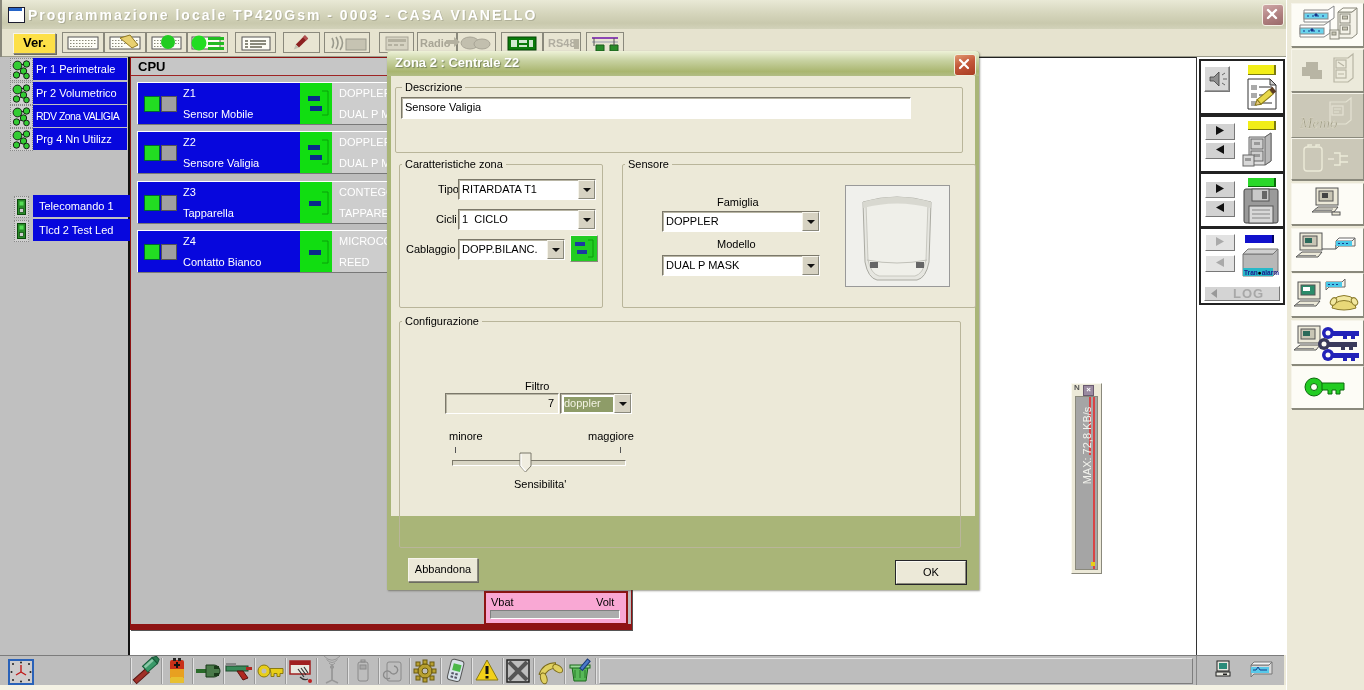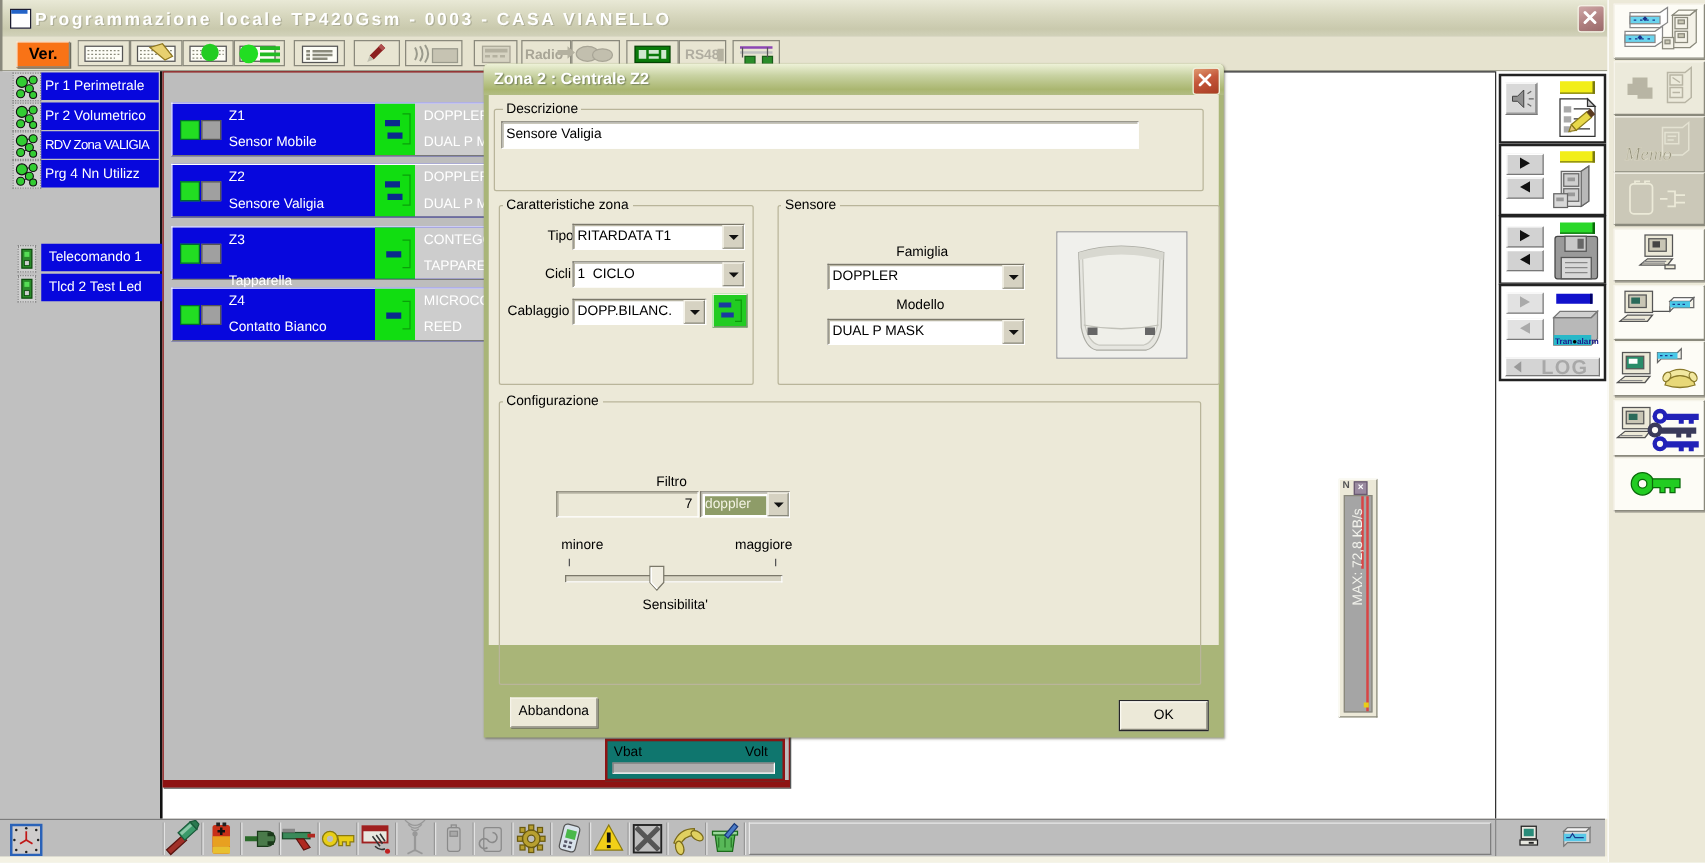--- a/index.html
+++ b/index.html
@@ -28,21 +28,21 @@
   <div class="abs" style="left:28px;top:7px;font-size:14px;letter-spacing:2px;font-weight:bold;color:#ffffff;text-shadow:1px 1px 0 #b0b098;">Programmazione locale TP420Gsm  - 0003 - CASA VIANELLO</div>
 
   <div class="abs" style="left:1262px;top:4px;width:20px;height:20px;border-radius:3px;
     background:linear-gradient(160deg,#cfa8a8,#b08080 55%,#9a6a6a);border:1px solid #f4f0e4;">
     <svg width="18" height="18">
         <path d="M5 5 L13 13 M13 5 L5 13" stroke="#fff" stroke-width="2.4" stroke-linecap="round"></path>
       </svg></div>
 </div>
 
 <div class="abs" id="toolbar" style="left:0;top:29px;width:1286px;height:27px;background:#e6e3cf;border-bottom:1px solid #9c9c8c;">
-  <div class="abs raised2" style="left:13px;top:4px;width:41px;height:19px;background:#f97316;box-shadow:1px 1px 0 #6c6c60;
+  <div class="abs raised2" style="left:13px;top:4px;width:41px;height:19px;background:#fde047;box-shadow:1px 1px 0 #6c6c60;
        font-weight:bold;font-size:13px;text-align:center;line-height:18px;color:#000;">Ver.</div>
 
   <svg class="abs" style="left:62px;top:3px;" width="570" height="22">
     <g>
 
       <g stroke-width="1">
         <rect x="0.5" y="0.5" width="41" height="20" fill="#e8e5d2" stroke="#8a897c"></rect>
         <rect x="42.5" y="0.5" width="41" height="20" fill="#e8e5d2" stroke="#8a897c"></rect>
         <rect x="84.5" y="0.5" width="40" height="20" fill="#e8e5d2" stroke="#8a897c"></rect>
         <rect x="125.5" y="0.5" width="40" height="20" fill="#e8e5d2" stroke="#8a897c"></rect>
@@ -222,20 +222,22 @@
           <rect x="2.5" y="2.5" width="8" height="15" fill="#2a8c2a" stroke="#0a4a0a"></rect>
           <rect x="4.5" y="4.5" width="4" height="4" fill="#55dd55"></rect>
           <rect x="4.5" y="11.5" width="4" height="4" fill="#cfcfcf" stroke="#0a4a0a" stroke-width="0.7"></rect>
         </svg>
     </div>
     <div class="abs" style="left:33px;top:162px;width:91px;height:22px;background:#0707dd;color:#fff;line-height:22px;padding-left:6px;">Tlcd 2 Test Led</div>
   </div>
 
   <div class="abs" id="cpuwin" style="left:130px;top:0px;width:500px;height:566px;background:#bdbdbd;
       border:1px solid #8e1313;border-bottom:6px solid #8e1313;box-shadow:1px 1px 0 #555;">
+    <div class="abs" style="left:0;top:0;width:500px;height:17px;background:#c6c6c6;border-bottom:1px solid #9e2424;
+         font-weight:bold;font-size:13px;color:#000;padding-left:7px;line-height:17px;">CPU</div>
 
     <div class="abs raised" style="left:6px;top:24px;width:494px;height:41px;background:#0707dd;">
       <div class="abs" style="left:6px;top:13px;width:14px;height:14px;background:#22dd22;border:1px solid #063;"></div>
       <div class="abs" style="left:23px;top:13px;width:14px;height:14px;background:#a0a0a0;border:1px solid #555;"></div>
       <div class="abs wht" style="left:45px;top:4px;">Z1</div>
       <div class="abs wht" style="left:45px;top:25px;">Sensor Mobile</div>
       <div class="abs" style="left:162px;top:0;width:32px;height:41px;background:#11dd11;">
         <svg width="32" height="41">
             <g fill="#0a2a8c">
               <rect x="8" y="13" width="12" height="5"></rect>
@@ -271,21 +273,21 @@
       <div class="abs" style="left:194px;top:0;width:300px;height:41px;background:#cdcdcd;">
         <div class="abs wht" style="left:7px;top:4px;">DOPPLER</div>
         <div class="abs wht" style="left:7px;top:25px;">DUAL P M</div>
       </div>
     </div>
 
     <div class="abs raised" style="left:6px;top:123px;width:494px;height:41px;background:#0707dd;">
       <div class="abs" style="left:6px;top:13px;width:14px;height:14px;background:#22dd22;border:1px solid #063;"></div>
       <div class="abs" style="left:23px;top:13px;width:14px;height:14px;background:#a0a0a0;border:1px solid #555;"></div>
       <div class="abs wht" style="left:45px;top:4px;">Z3</div>
-      <div class="abs wht" style="left:45px;top:25px;margin-top:12px;">Tapparella</div>
+      <div class="abs wht" style="left:45px;top:25px;">Tapparella</div>
       <div class="abs" style="left:162px;top:0;width:32px;height:41px;background:#11dd11;">
         <svg width="32" height="41">
             <g fill="#0a2a8c">
               <rect x="9" y="19" width="12" height="5"></rect>
             </g>
             <g fill="none" stroke="#0aa00a" stroke-width="1">
               <path d="M22 10 h6 v22 h-6"></path>
             </g>
           </svg>
       </div>
@@ -309,21 +311,21 @@
               <path d="M22 10 h6 v22 h-6"></path>
             </g>
           </svg>
       </div>
       <div class="abs" style="left:194px;top:0;width:300px;height:41px;background:#cdcdcd;">
         <div class="abs wht" style="left:7px;top:4px;">MICROCON</div>
         <div class="abs wht" style="left:7px;top:25px;">REED</div>
       </div>
     </div>
 
-    <div class="abs" style="left:353px;top:533px;width:140px;height:30px;background:#0f766e;border:2px solid #8e1313;">
+    <div class="abs" style="left:353px;top:533px;width:140px;height:30px;background:#f9a8d4;border:2px solid #8e1313;">
       <div class="abs" style="left:5px;top:3px;color:#000;">Vbat</div>
       <div class="abs" style="left:110px;top:3px;color:#000;">Volt</div>
       <div class="abs sunken" style="left:4px;top:17px;width:128px;height:7px;background:#adadad;"></div>
     </div>
   </div>
 </div>
 
 <div class="abs" id="rightpanel" style="left:1196px;top:57px;width:90px;height:598px;background:#ffffff;border-left:1px solid #333;">
 
   <div class="abs" style="left:2px;top:2px;width:82px;height:52px;border:2px solid #222;background:#fff;">
@@ -411,21 +413,21 @@
     <svg class="abs" style="left:38px;top:17px;" width="42" height="38">
       <path d="M4 8 h30 l5-5 v22 l-5 5 h-30 z" fill="#b8b8b8" stroke="#777"></path>
       <path d="M4 8 l5-5 h30 l-5 5 z" fill="#d0d0d0" stroke="#777"></path>
       <rect x="4" y="22" width="30" height="8" fill="#28b8c8"></rect>
       <text x="5" y="29" font-size="6.5" font-weight="bold" fill="#1a1a8c" font-family="Liberation Sans">Tran<tspan fill="#000">●</tspan><tspan fill="#1a1a8c">alarm</tspan></text>
     </svg>
     <div class="abs raised" style="left:3px;top:57px;width:74px;height:13px;background:#d4d4d4;">
       <svg width="14" height="11" style="position:absolute;left:3px;top:1px;">
           <path d="M9 1 l-6 4.5 6 4.5z" fill="#999"></path>
         </svg>
-      <span style="position:absolute;left:28px;top:-1px;font-weight:bold;font-size:16px;color:#a8a8a8;letter-spacing:1px;text-align:center;">LOG</span>
+      <span style="position:absolute;left:28px;top:-1px;font-weight:bold;font-size:13px;color:#a8a8a8;letter-spacing:1px;text-align:center;">LOG</span>
     </div>
   </div>
 </div>
 
 <div class="abs" style="left:1196px;top:655px;width:87px;height:29px;background:#bdbdbd;border-top:1px solid #7c7c7c;border-bottom:1px solid #8a8a8a;border-left:1px solid #888;">
   <svg class="abs" style="left:17px;top:4px;" width="18" height="18">
       <rect x="3" y="1" width="12" height="10" fill="#e8e8e0" stroke="#222"></rect>
       <rect x="5" y="3" width="8" height="6" fill="#2a8c7a"></rect>
       <rect x="2" y="12" width="14" height="4" fill="#e8e8e0" stroke="#222"></rect>
       <rect x="9" y="13.5" width="4" height="1.5" fill="#222"></rect>

